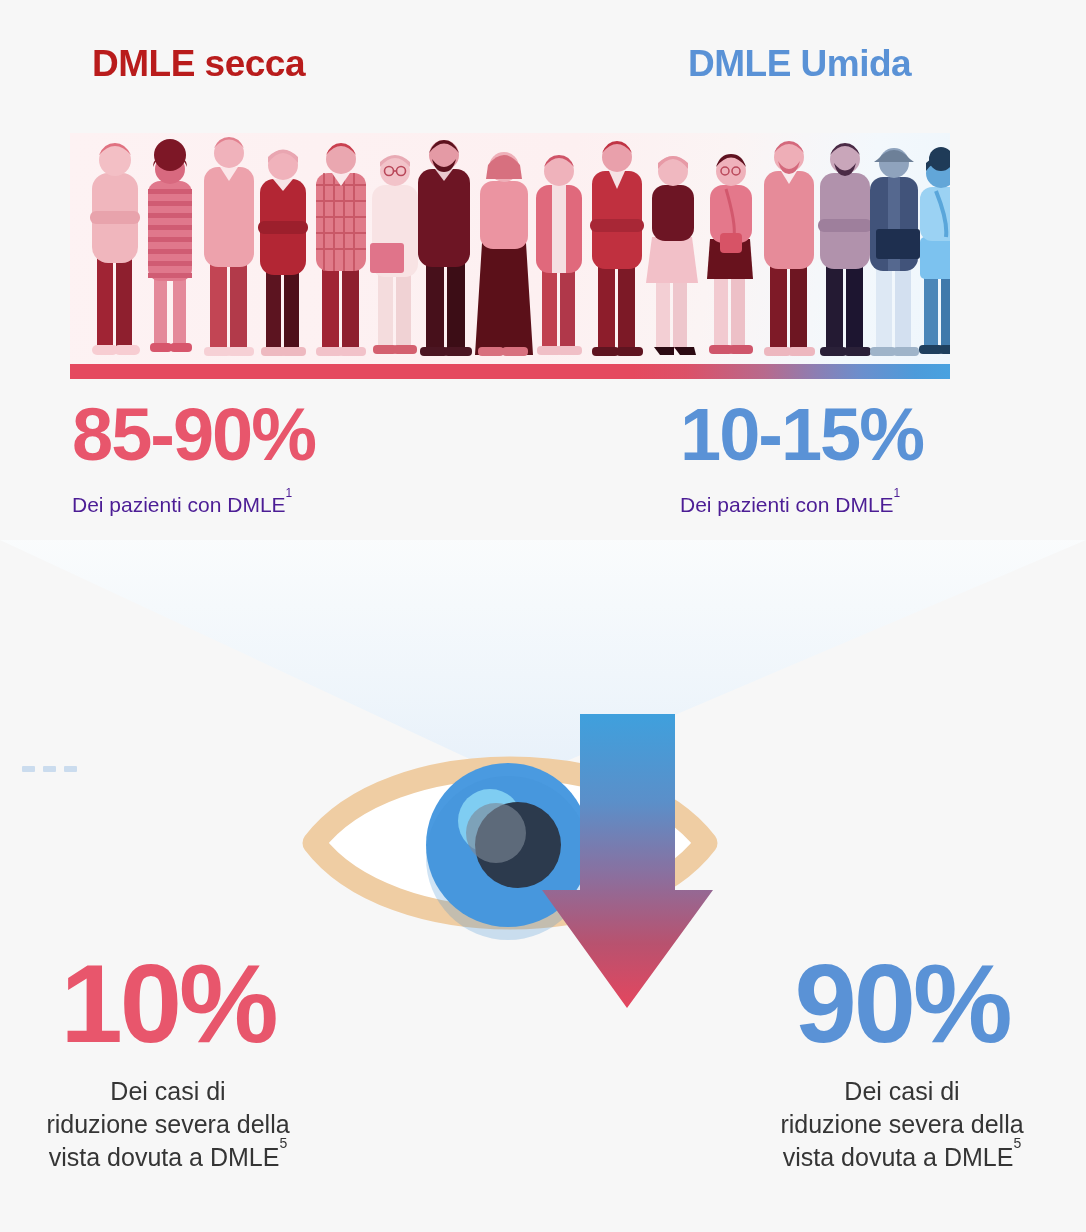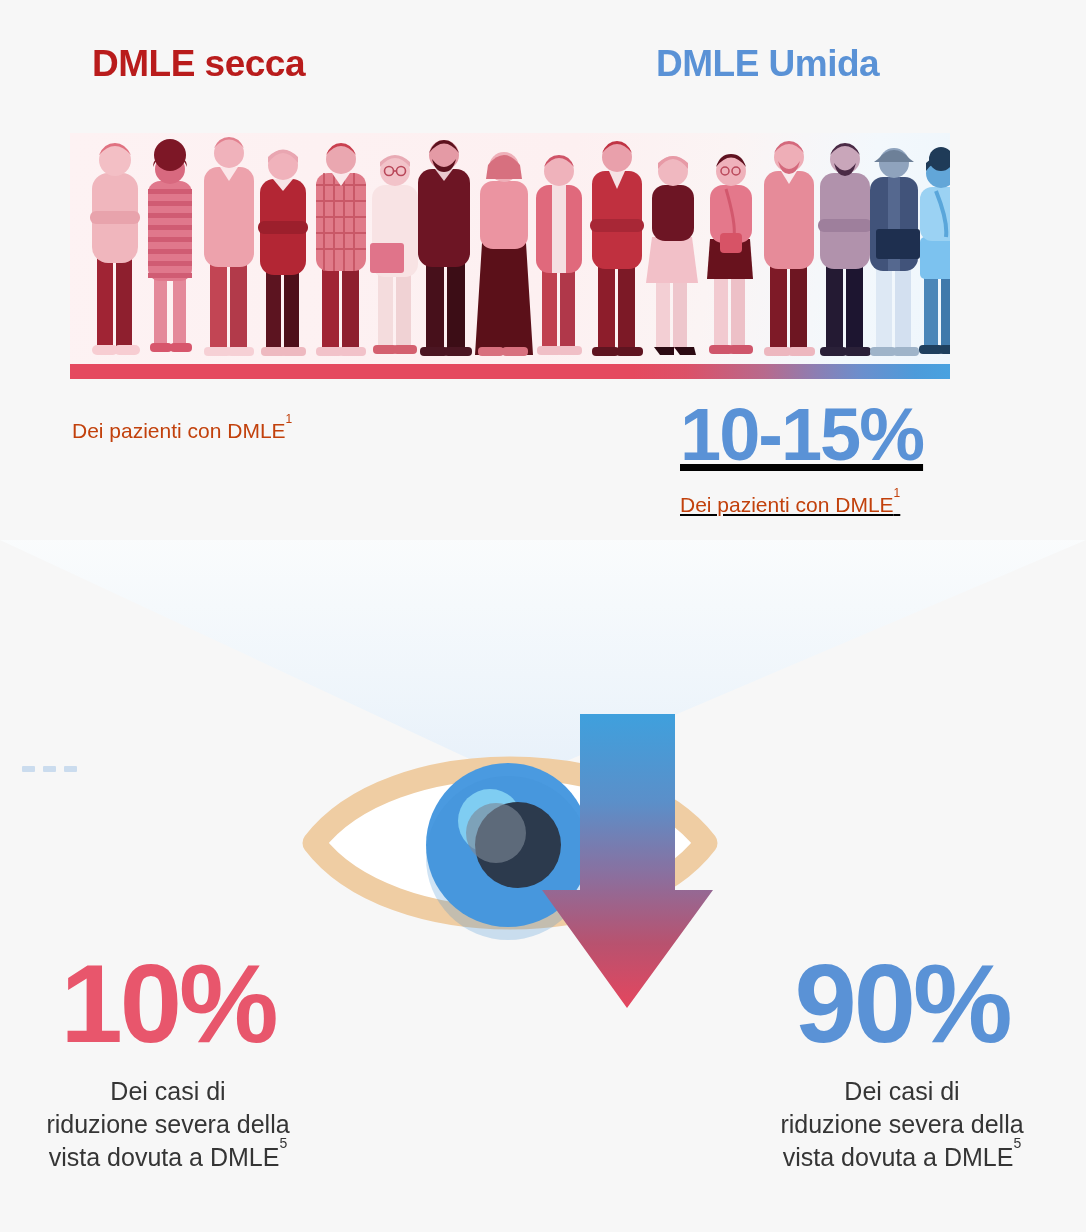--- a/index.html
+++ b/index.html
@@ -14,21 +14,21 @@
 
   
   .title{
     position:absolute;
     font-size:37px;
     font-weight:bold;
     letter-spacing:-0.5px;
     white-space:nowrap;
   }
   #title-dry{left:92px;top:43px;color:#b91c1c;}
-  #title-wet{left:656px;top:43px;color:#5a92d6;}
+  #title-wet{left:688px;top:43px;color:#5a92d6;}
 
   
   .crowd-panel{
     position:absolute;left:70px;top:133px;width:880px;height:233px;
     background:linear-gradient(100deg,#fdf2f3 0%,#fdf0f1 55%,#fbf4f4 72%,#f3f8fc 88%,#eef6fc 100%);
     overflow:hidden;
   }
 
   .gradbar{
     position:absolute;left:70px;top:364px;width:880px;height:15px;
@@ -42,26 +42,26 @@
       #b76a8d 79%, #8b7fb4 85%, #6b8fcd 90%, #4d9bda 96%, #48a2e0 100%);
   }
 
   
   .stat-top{position:absolute;}
   .stat-num{
     font-size:74px;font-weight:bold;letter-spacing:-2px;line-height:1;
     white-space:nowrap;
   }
   .stat-cap{
-    font-size:21px;color:#c2410c;margin-top:21px;white-space:nowrap;font-weight:400;
+    font-size:21px;color:#4c1d95;margin-top:21px;white-space:nowrap;font-weight:400;
   }
   .stat-cap sup{font-size:12px;top:-0.6em;position:relative;}
   #stat-dry{left:72px;top:398px;}
   #stat-dry .stat-num{color:#e8566c;}
-  #stat-wet{left:680px;top:398px;text-decoration:underline;}
+  #stat-wet{left:680px;top:398px;}
   #stat-wet .stat-num{color:#5a92d6;}
 
   
   .funnel{
     position:absolute;left:0px;top:540px;width:1086px;height:238px;
     background:linear-gradient(180deg,#fafcfd 0%, #eef5fb 65%, #e6f0fa 100%);
     clip-path:polygon(0% 0%, 100% 0%, 48.5% 100%, 47.0% 100%);
     opacity:.95;
   }
 
@@ -321,20 +321,21 @@
         <circle cx="871" cy="26" r="12" fill="#1f3b58"></circle>
       </g>
 
       <rect x="0" y="0" width="880" height="233" fill="url(#crowdfade)"></rect>
     </svg>
   </div>
 
   <div class="gradbar gradbar-fix"></div>
 
   <div class="stat-top" id="stat-dry">
+    <div class="stat-num">85-90%</div>
     <div class="stat-cap">
       <span>Dei pazienti con DMLE</span><sup>1</sup>
     </div>
   </div>
 
   <div class="stat-top" id="stat-wet">
     <div class="stat-num">10-15%</div>
     <div class="stat-cap">
       <span>Dei pazienti con DMLE</span><sup>1</sup>
     </div>

